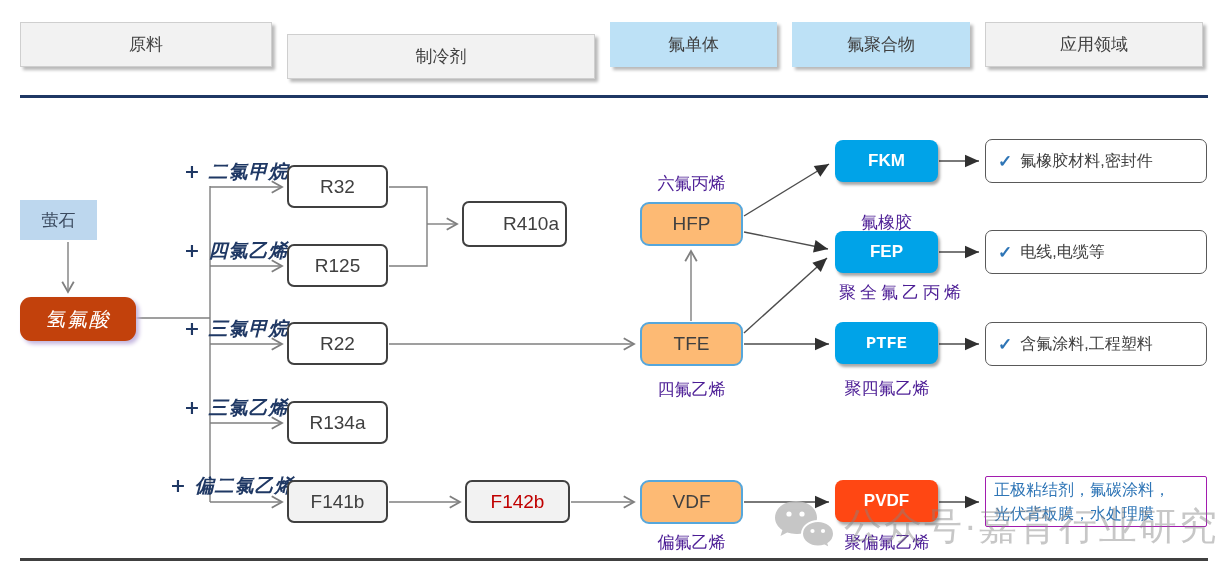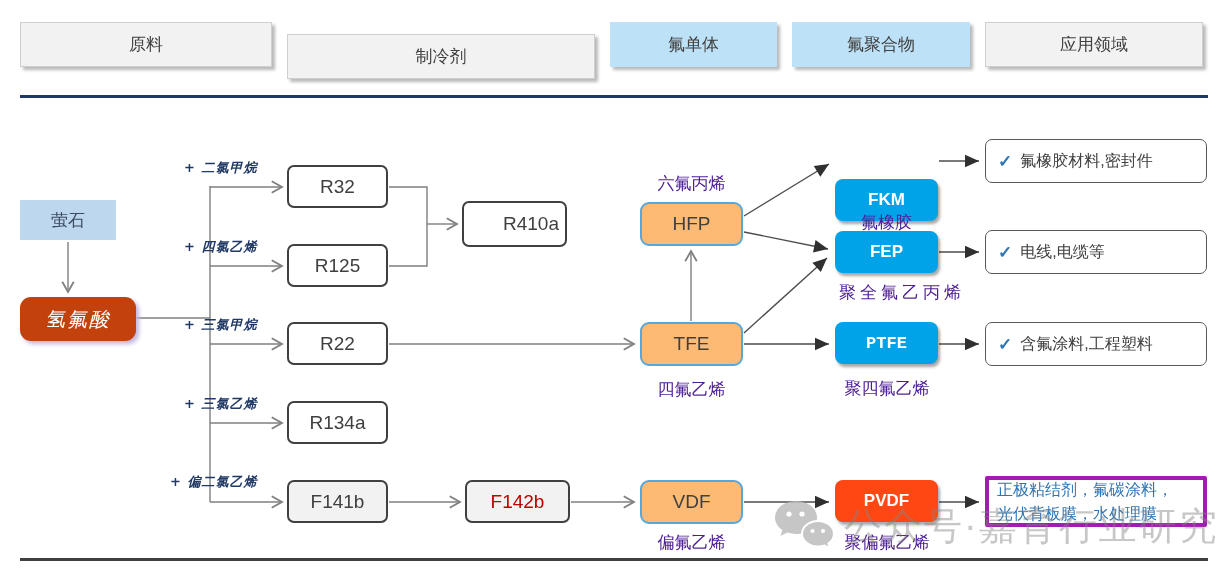--- a/index.html
+++ b/index.html
@@ -22,21 +22,21 @@
     position:absolute; left:20px; top:95px; width:1188px; height:3px;
     background:#1F3864;
   }
   .divider-bottom {
     position:absolute; left:20px; top:558px; width:1188px; height:3px;
     background:#404040;
   }
   
   .node { position:absolute; display:flex; align-items:center; justify-content:center; }
   .fluorite {
-    left:20px; top:200px; width:96px; height:40px;
+    left:20px; top:200px; width:77px; height:40px;
     background:#BDD7EE; color:#3B4A5F; font-size:17px;
   }
   .hfacid {
     left:20px; top:297px; width:116px; height:44px;
     background:#c2410c; border-radius:11px; color:#fff;
     font-size:20px; font-family:"DejaVu Serif", serif; font-style:italic;
     letter-spacing:2px;
     box-shadow:3px 3px 4px #C3B5DE;
   }
   .rbox {
@@ -56,34 +56,34 @@
     border-radius:8px; color:#fff; font-size:17px; font-weight:bold;
     box-shadow:2px 3px 3px rgba(0,0,0,0.35);
   }
   .polymer.blue { background:#00A3E8; }
   .polymer.orange { background:#FF4713; }
   .caption {
     position:absolute; text-align:center; font-size:17px; color:#4c1d95;
     white-space:nowrap;
   }
   .reactant {
-    position:absolute; font-size:13px; color:#1F3864; white-space:nowrap;
+    position:absolute; font-size:19px; color:#1F3864; white-space:nowrap;
     font-family:"DejaVu Serif", serif; font-style:italic; font-weight:bold;
     letter-spacing:1px;
   }
   
   .appbox {
     position:absolute; left:985px; width:222px;
     background:#fff; border:1.5px solid #595959; border-radius:7px;
     display:flex; align-items:center; gap:8px; padding-left:12px;
     font-size:16px; color:#404040;
   }
   .appbox .check { color:#2E75B6; font-size:17px; font-weight:bold; }
   .appbox.multiline {
-    border:4px solid #a21caf; border-radius:2px;
+    border:1px solid #a21caf; border-radius:2px;
     flex-direction:column; align-items:flex-start; justify-content:center;
     gap:2px; padding-left:8px; color:#2E75B6; font-size:16px; line-height:1.32;
   }
   
   .wires { position:absolute; left:0; top:0; width:1229px; height:573px; }
   
   .watermark {
     position:absolute; left:772px; top:496px; width:450px; height:60px;
     display:flex; align-items:center; gap:8px; pointer-events:none;
   }
@@ -168,21 +168,21 @@
   <div class="node rbox grayfill" style="top:480px;">F141b</div>
   <div class="node rbox grayfill red" style="left:465px; top:480px; width:105px;">F142b</div>
 
   <div class="caption" style="left:640px; top:172px; width:103px;">六氟丙烯</div>
   <div class="node monomer" style="top:202px;">HFP</div>
   <div class="node monomer" style="top:322px;">TFE</div>
   <div class="caption" style="left:640px; top:378px; width:103px;">四氟乙烯</div>
   <div class="node monomer" style="top:480px;">VDF</div>
   <div class="caption" style="left:640px; top:531px; width:103px;">偏氟乙烯</div>
 
-  <div class="node polymer blue" style="top:140px;margin-top:39px;">FKM</div>
+  <div class="node polymer blue" style="top:140px;">FKM</div>
   <div class="caption" style="left:835px; top:194px; width:103px;margin-top:17px;">氟橡胶</div>
   <div class="node polymer blue" style="top:231px;">FEP</div>
   <div class="caption" style="left:812px; top:281px; width:180px; letter-spacing:4px;">聚全氟乙丙烯</div>
   <div class="node polymer blue" style="top:322px;font-family:Liberation Mono, monospace;">PTFE</div>
   <div class="caption" style="left:812px; top:377px; width:150px;">聚四氟乙烯</div>
   <div class="node polymer orange" style="top:480px;">PVDF</div>
   <div class="caption" style="left:812px; top:531px; width:150px;">聚偏氟乙烯</div>
 
   <div class="appbox" style="top:139px; height:44px;">
     <span class="check">✓</span>

